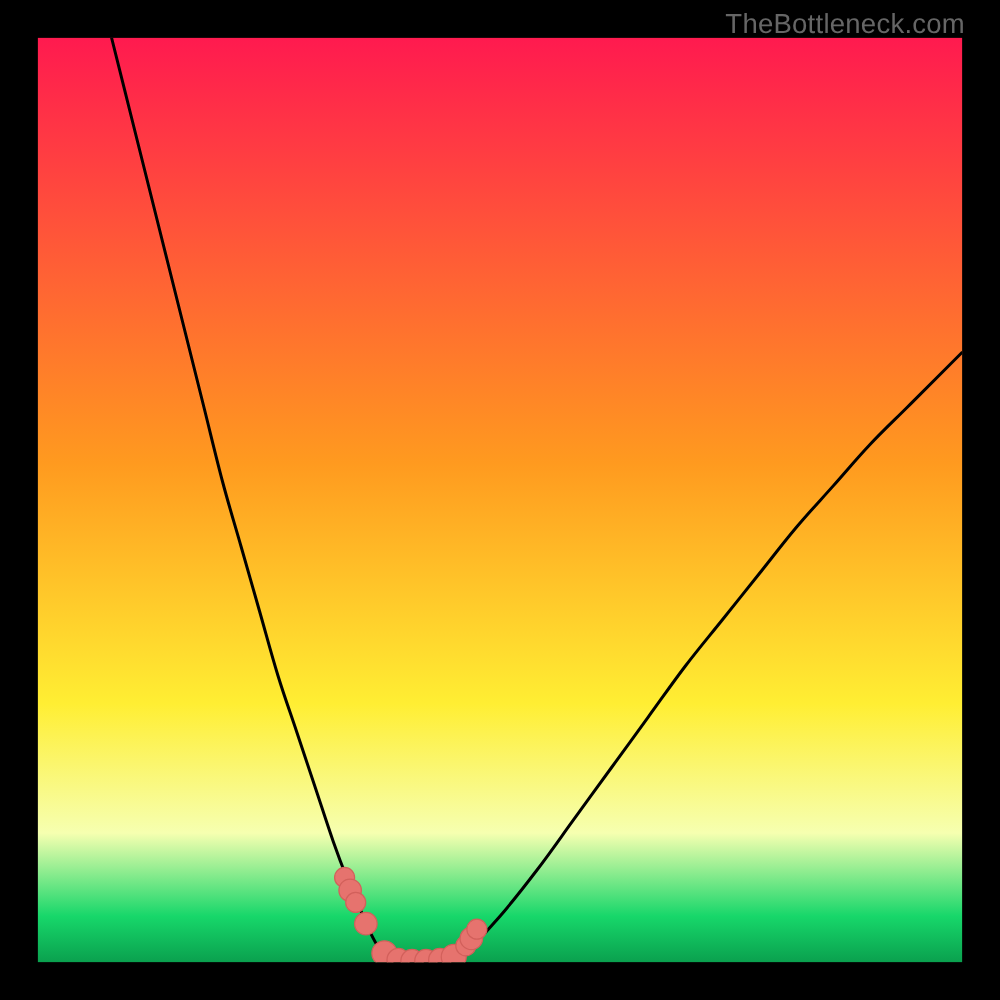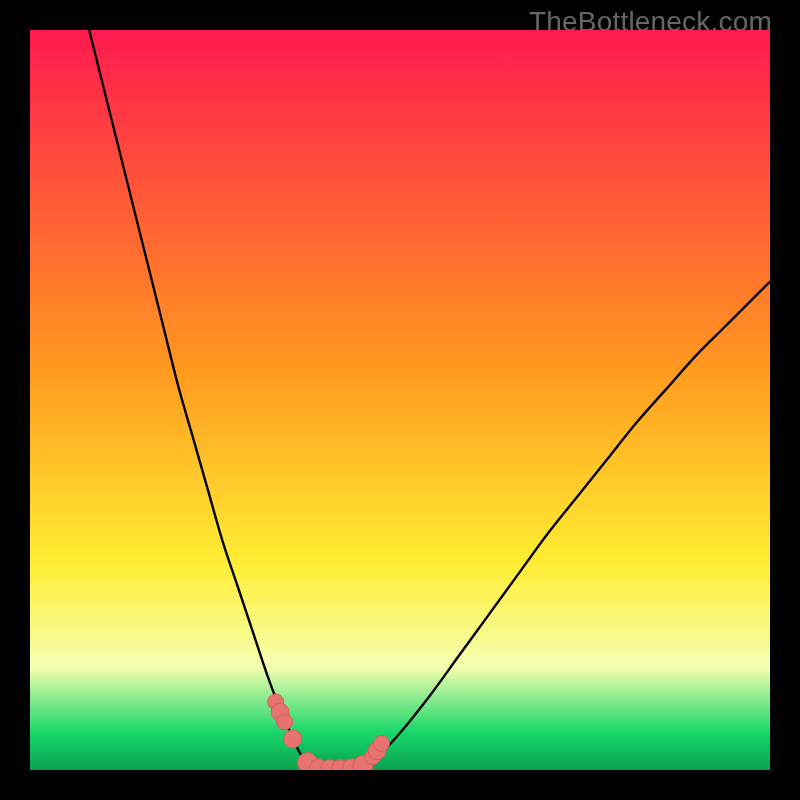--- a/index.html
+++ b/index.html
@@ -25,21 +25,21 @@
     top: 30px;
     width: 740px;
     height: 740px;
     overflow: hidden;
   }
   .watermark {
     position: absolute;
     top: 6px;
     right: 28px;
     color: #666;
-    font-size: 28px;
+    font-size: 22px;
     font-weight: 500;
     letter-spacing: 0.2px;
     user-select: none;
   }
   svg { display: block; }
 </style>
 </head>
 <body>
 
 <div class="frame">

